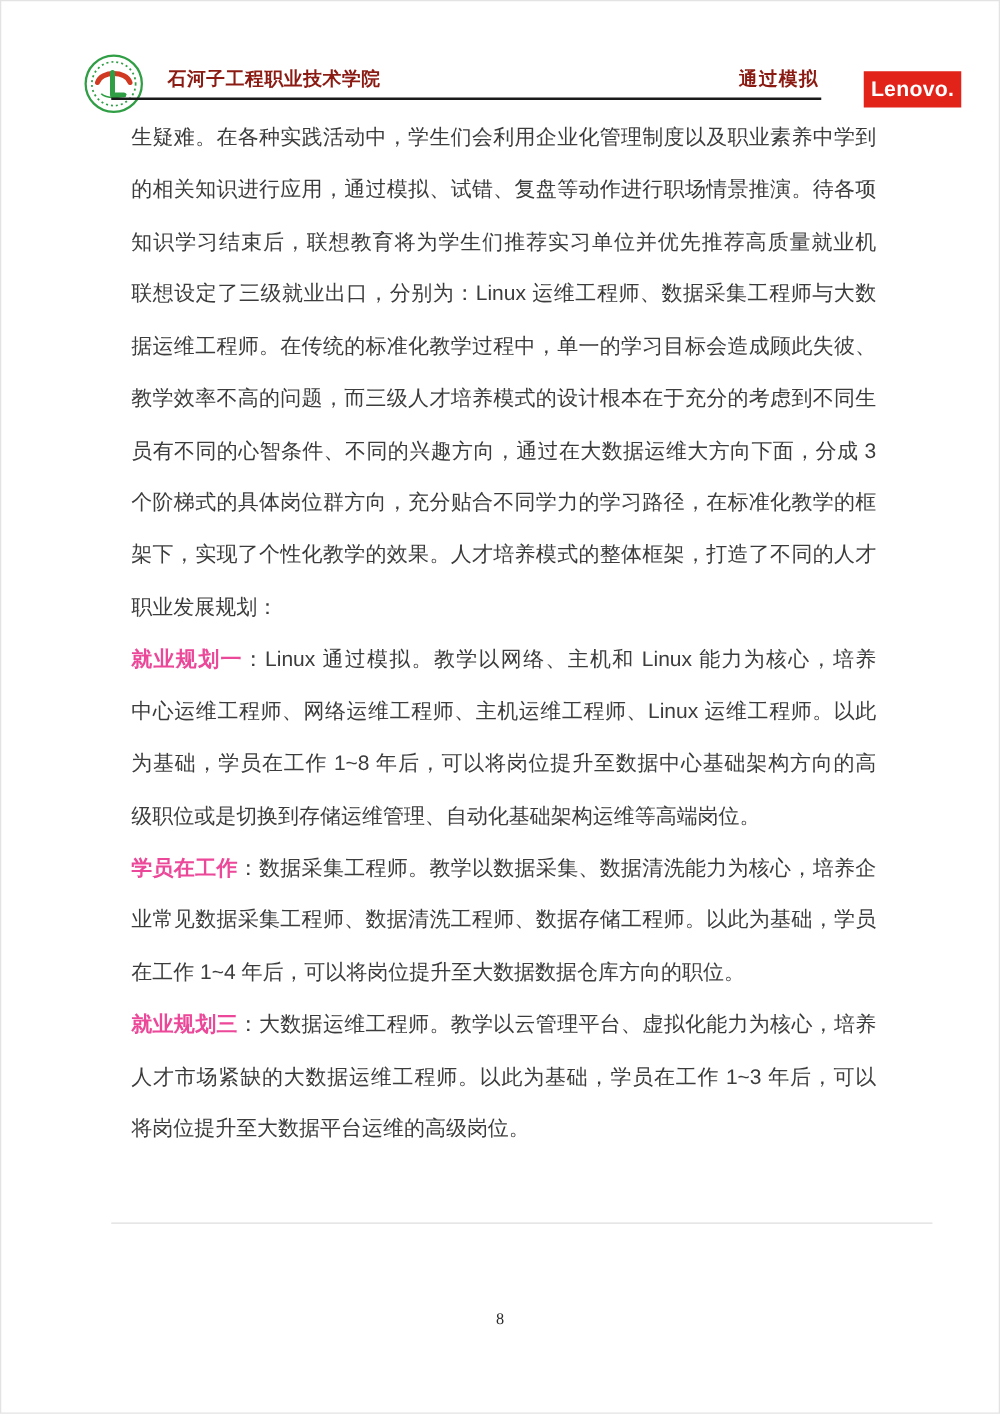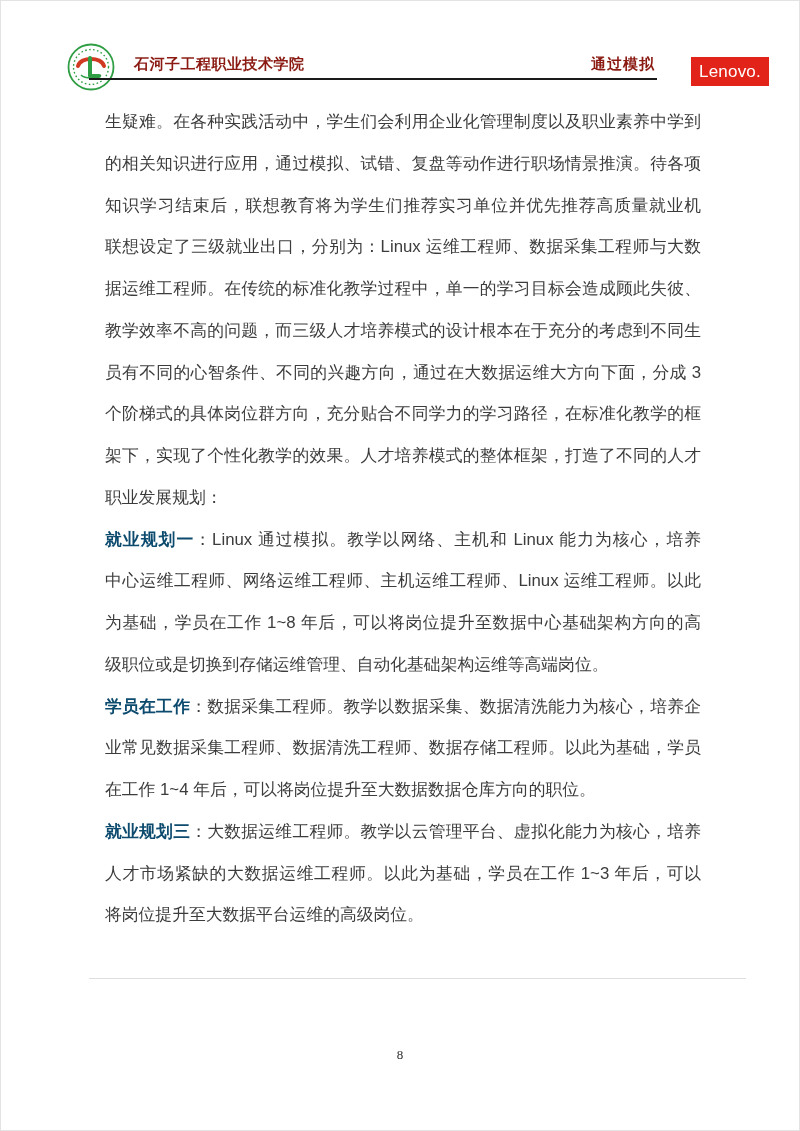--- a/index.html
+++ b/index.html
@@ -18,34 +18,34 @@
   .hdr-partner{
     position:absolute;right:144px;top:53px;height:20px;line-height:20px;
     font-size:15px;font-weight:bold;color:#8a1a12;letter-spacing:1px;
   }
   .hdr-rule{
     position:absolute;left:88px;top:77px;width:568px;height:2px;background:#1a1a1a;
   }
   .lenovo-box{
     position:absolute;left:690px;top:56px;width:78px;height:29px;
     background:#E2231A;color:#ffffff;display:flex;align-items:center;justify-content:center;
-    font-size:17px;font-weight:normal;letter-spacing:.2px;
+    font-size:17px;font-weight:bold;letter-spacing:.2px;
   }
   
   .doc-body{
-    position:absolute;left:104px;top:100px;width:596px;
+    position:absolute;left:104px;top:88px;width:596px;
     font-size:16.8px;color:#3c3c3c;
   }
   .ln{
     height:41.75px;line-height:41.75px;overflow:hidden;
     text-align:justify;text-align-last:left;text-justify:inter-character;
     white-space:normal;
   }
   .ln.just{text-align-last:justify;}
-  .ln b{font-weight:bold;color:#0c4a6e;}
+  .ln b{font-weight:bold;color:#ec4899;}
   
   .ftr-rule{
     position:absolute;left:88px;top:977px;width:657px;height:1px;background:#dedede;
   }
   .pagenum{
     position:absolute;left:0;top:1046px;width:100%;text-align:center;
     font-family:"Liberation Serif",serif;font-size:13px;color:#2b2b2b;
   }
 </style>
 </head>

